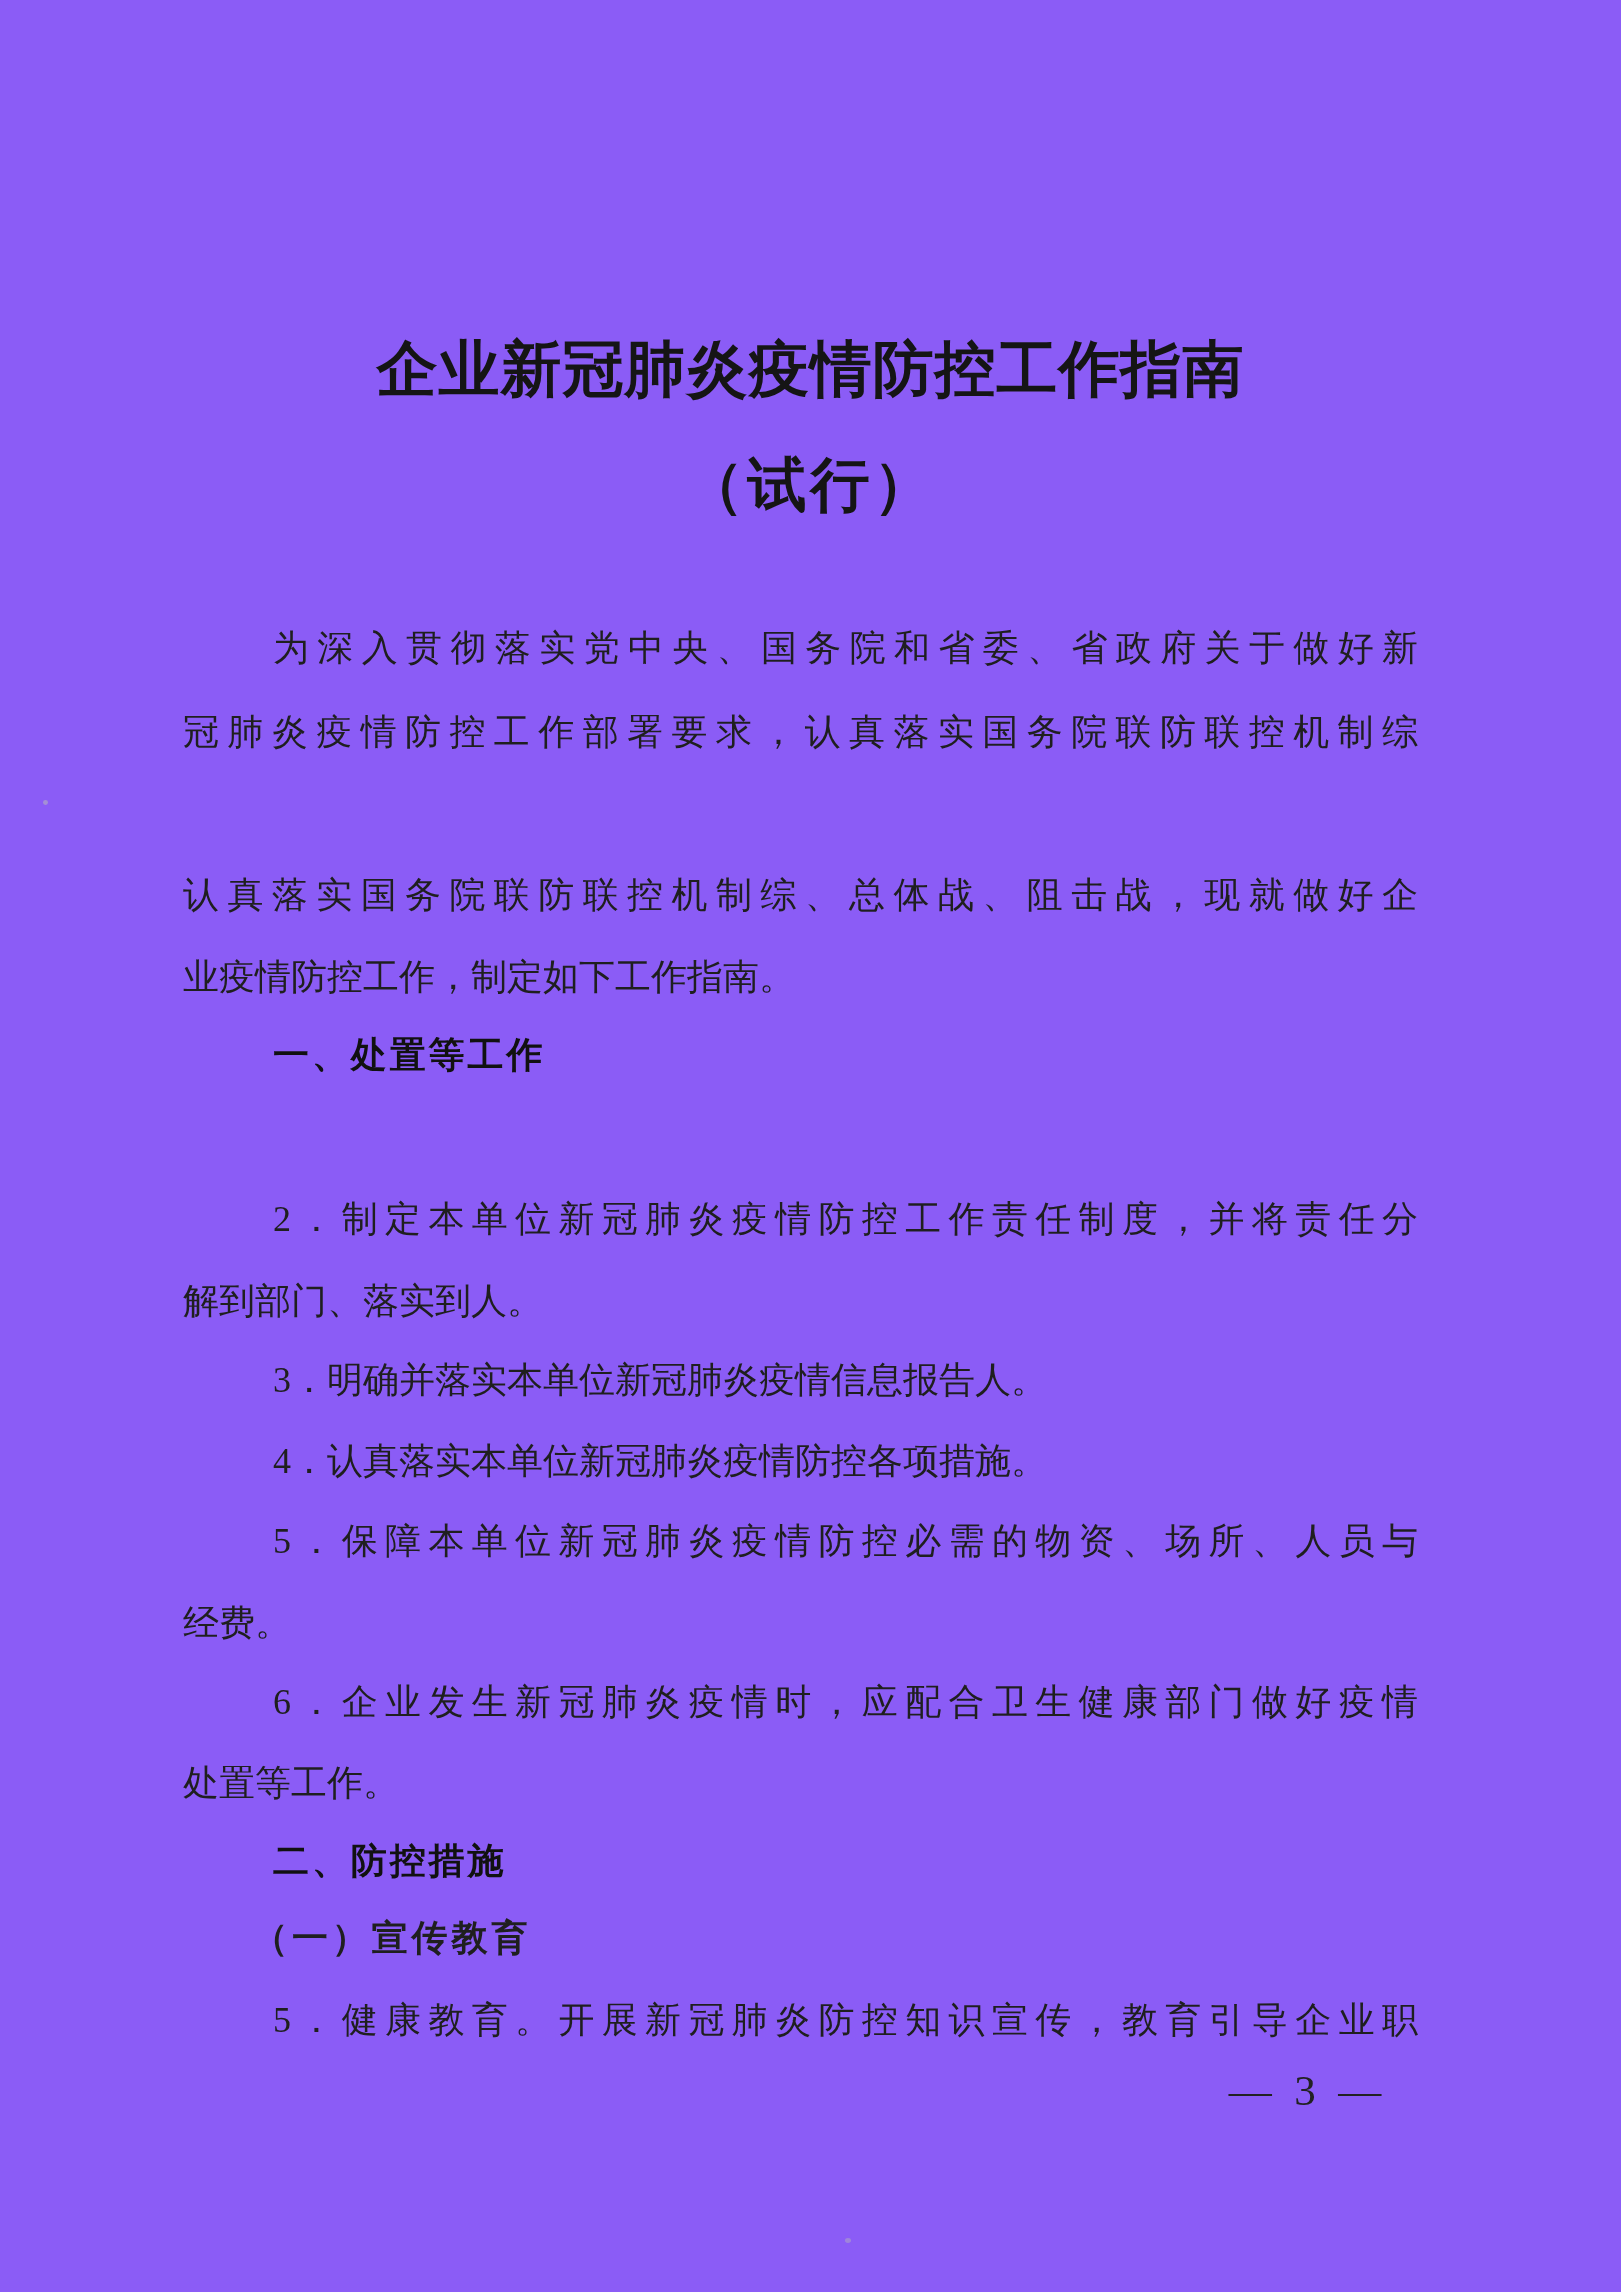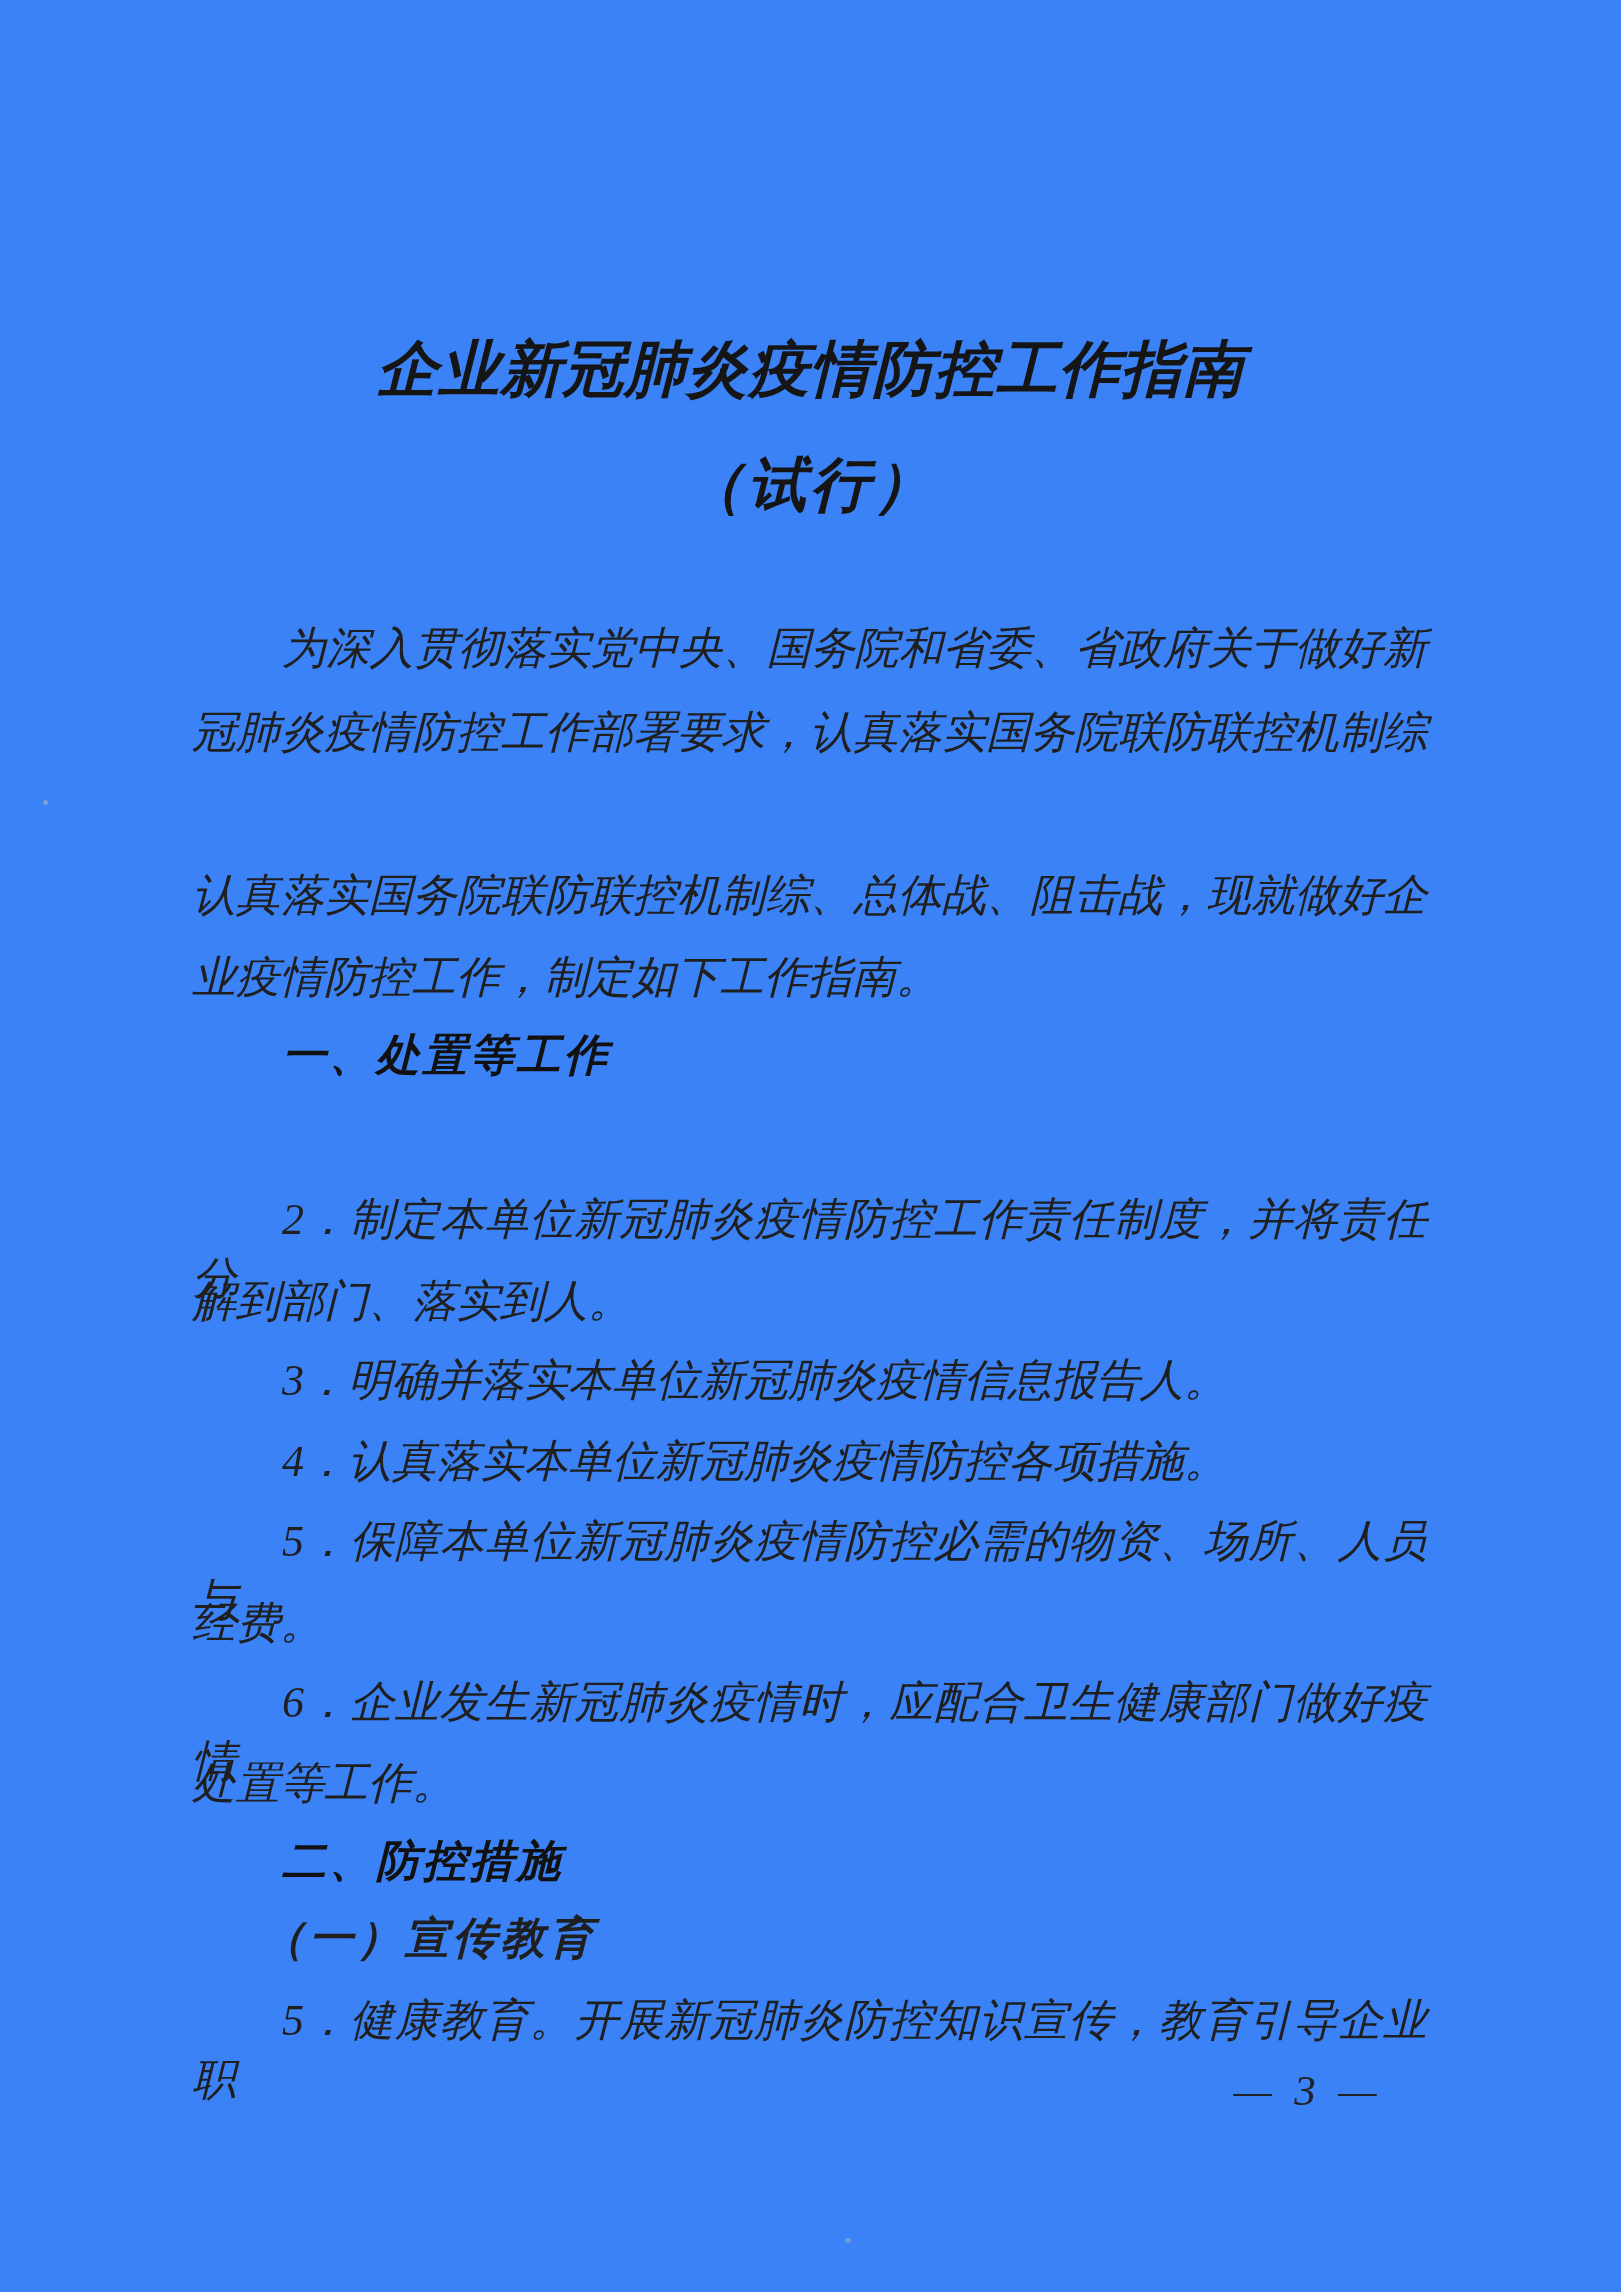--- a/index.html
+++ b/index.html
@@ -1,24 +1,23 @@
 <!DOCTYPE html>
 <html><head>
 <meta charset="utf-8">
 <style>
   html,body{margin:0;padding:0;background:#e8e8e8;}
   .page{
     position:relative;
     width:1621px;height:2293px;
-    background:#3b82f6;
+    background:#8b5cf6;
     margin:0 auto;
     overflow:hidden;
     color:#1c1c1c;
     font-family:"Liberation Serif","DejaVu Serif",serif;
-    font-style:italic;
   }
   .doc-title{
     position:absolute;
     left:0;top:329px;
     width:1621px;
     text-align:center;
     font-size:61px;
     font-weight:bold;
     letter-spacing:1px;
     color:#151515;
@@ -30,24 +29,24 @@
     width:1621px;
     text-align:center;
     font-size:59px;
     font-weight:bold;
     letter-spacing:3.9px;
     color:#151515;
     font-family:"Liberation Serif","DejaVu Serif",serif;
   }
   .body-line{
     position:absolute;
-    left:192px;
+    left:183px;
     width:1235px;
     height:59px;
-    font-size:44px;
+    font-size:36px;
     line-height:59px;
     letter-spacing:0px;
     white-space:nowrap;
     color:#1f1f1f;
   }
   .indent{text-indent:90px;}
   .justify{
     white-space:normal;
     text-align:justify;
     text-align-last:justify;

